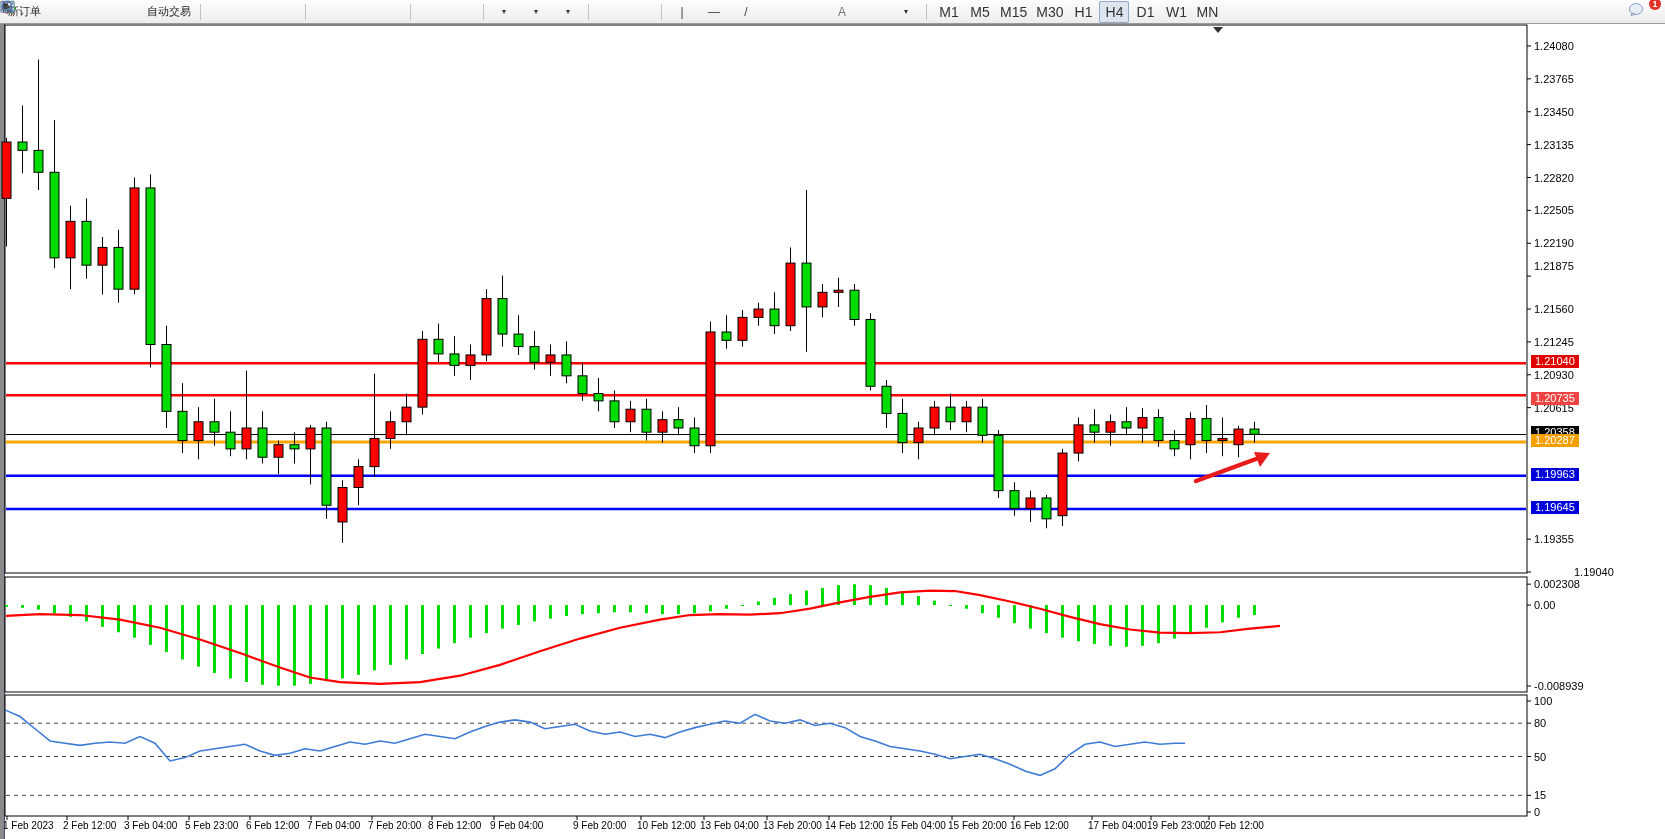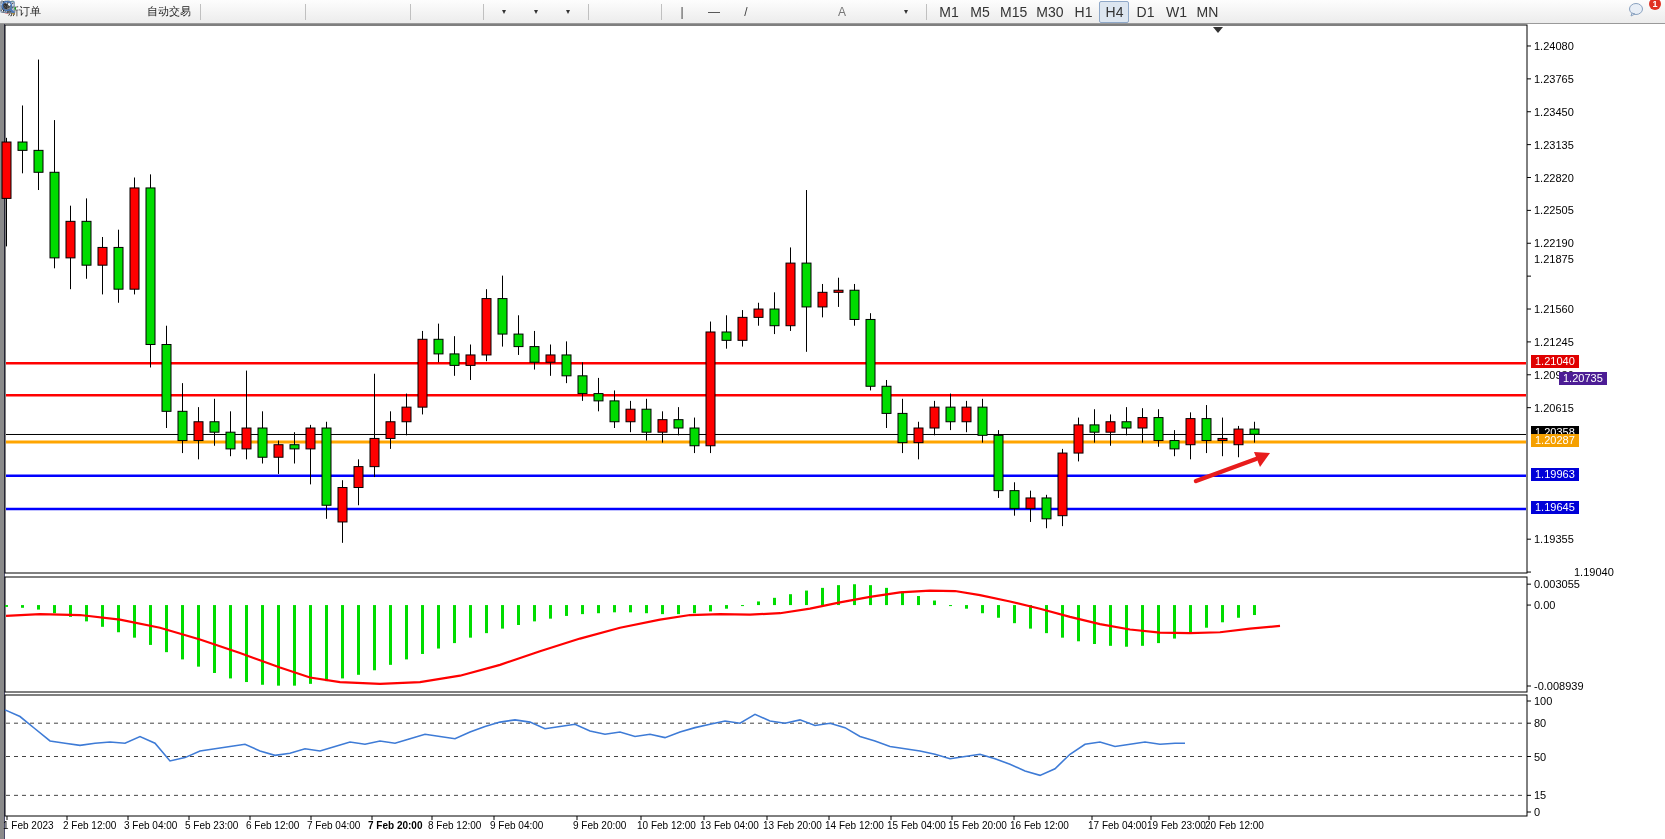--- a/index.html
+++ b/index.html
@@ -569,50 +569,50 @@
     </svg>
 
   <div id="price-axis">
       <div class="axislabel" style="top: 45.9806px;">1.24080</div>
       <div class="axislabel" style="top: 78.8606px;">1.23765</div>
       <div class="axislabel" style="top: 111.741px;">1.23450</div>
       <div class="axislabel" style="top: 144.621px;">1.23135</div>
       <div class="axislabel" style="top: 177.501px;">1.22820</div>
       <div class="axislabel" style="top: 210.381px;">1.22505</div>
       <div class="axislabel" style="top: 243.261px;">1.22190</div>
-      <div class="axislabel" style="top: 259px;">1.21875</div>
+      <div class="axislabel" style="top: 266px;">1.21875</div>
       <div class="axislabel" style="top: 309.021px;">1.21560</div>
       <div class="axislabel" style="top: 341.901px;">1.21245</div>
       <div class="axislabel" style="top: 374.781px;">1.20930</div>
       <div class="axislabel" style="top: 407.661px;">1.20615</div>
       <div class="axislabel" style="top: 539.181px;">1.19355</div>
       <div class="axislabel" style="top: 572.061px; margin-left: 40px;">1.19040</div>
       <div class="axisbox" style="top: 363.299px; background: rgb(224, 0, 0);">1.21040</div>
-      <div class="axisbox" style="top: 380px; background: #4c1d95; margin-left: 28px;">1.20735</div>
+      <div class="axisbox" style="top: 400px; background: #ef4444;">1.20735</div>
       <div class="axisbox" style="top: 434.486px; background: rgb(0, 0, 0);">1.20358</div>
       <div class="axisbox" style="top: 441.898px; background: rgb(245, 160, 0);">1.20287</div>
       <div class="axisbox" style="top: 475.717px; background: rgb(0, 0, 216);">1.19963</div>
       <div class="axisbox" style="top: 508.91px; background: rgb(0, 0, 216);">1.19645</div>
-      <div class="axislabel" style="top: 584.172px;">0.003055</div>
+      <div class="axislabel" style="top: 584.172px;">0.002308</div>
       <div class="axislabel" style="top: 605.071px;">0.00</div>
       <div class="axislabel" style="top: 686.015px;">-0.008939</div>
       <div class="axislabel" style="top: 701px;">100</div>
       <div class="axislabel" style="top: 723.2px;">80</div>
       <div class="axislabel" style="top: 756.5px;">50</div>
       <div class="axislabel" style="top: 795.35px;">15</div>
       <div class="axislabel" style="top: 812px;">0</div>
     </div>
   <div id="date-axis">
       <div class="datelabel" style="left: 3px;">1 Feb 2023</div>
       <div class="datelabel" style="left: 63px;">2 Feb 12:00</div>
       <div class="datelabel" style="left: 124px;">3 Feb 04:00</div>
       <div class="datelabel" style="left: 185px;">5 Feb 23:00</div>
       <div class="datelabel" style="left: 246px;">6 Feb 12:00</div>
       <div class="datelabel" style="left: 307px;">7 Feb 04:00</div>
-      <div class="datelabel" style="left: 368px; font-weight: bold;">7 Feb 20:00</div>
+      <div class="datelabel" style="left: 368px;">7 Feb 20:00</div>
       <div class="datelabel" style="left: 428px;">8 Feb 12:00</div>
       <div class="datelabel" style="left: 490px;">9 Feb 04:00</div>
       <div class="datelabel" style="left: 573px;">9 Feb 20:00</div>
       <div class="datelabel" style="left: 637px;">10 Feb 12:00</div>
       <div class="datelabel" style="left: 700px;">13 Feb 04:00</div>
       <div class="datelabel" style="left: 763px;">13 Feb 20:00</div>
       <div class="datelabel" style="left: 825px;">14 Feb 12:00</div>
       <div class="datelabel" style="left: 887px;">15 Feb 04:00</div>
       <div class="datelabel" style="left: 948px;">15 Feb 20:00</div>
       <div class="datelabel" style="left: 1010px;">16 Feb 12:00</div>

